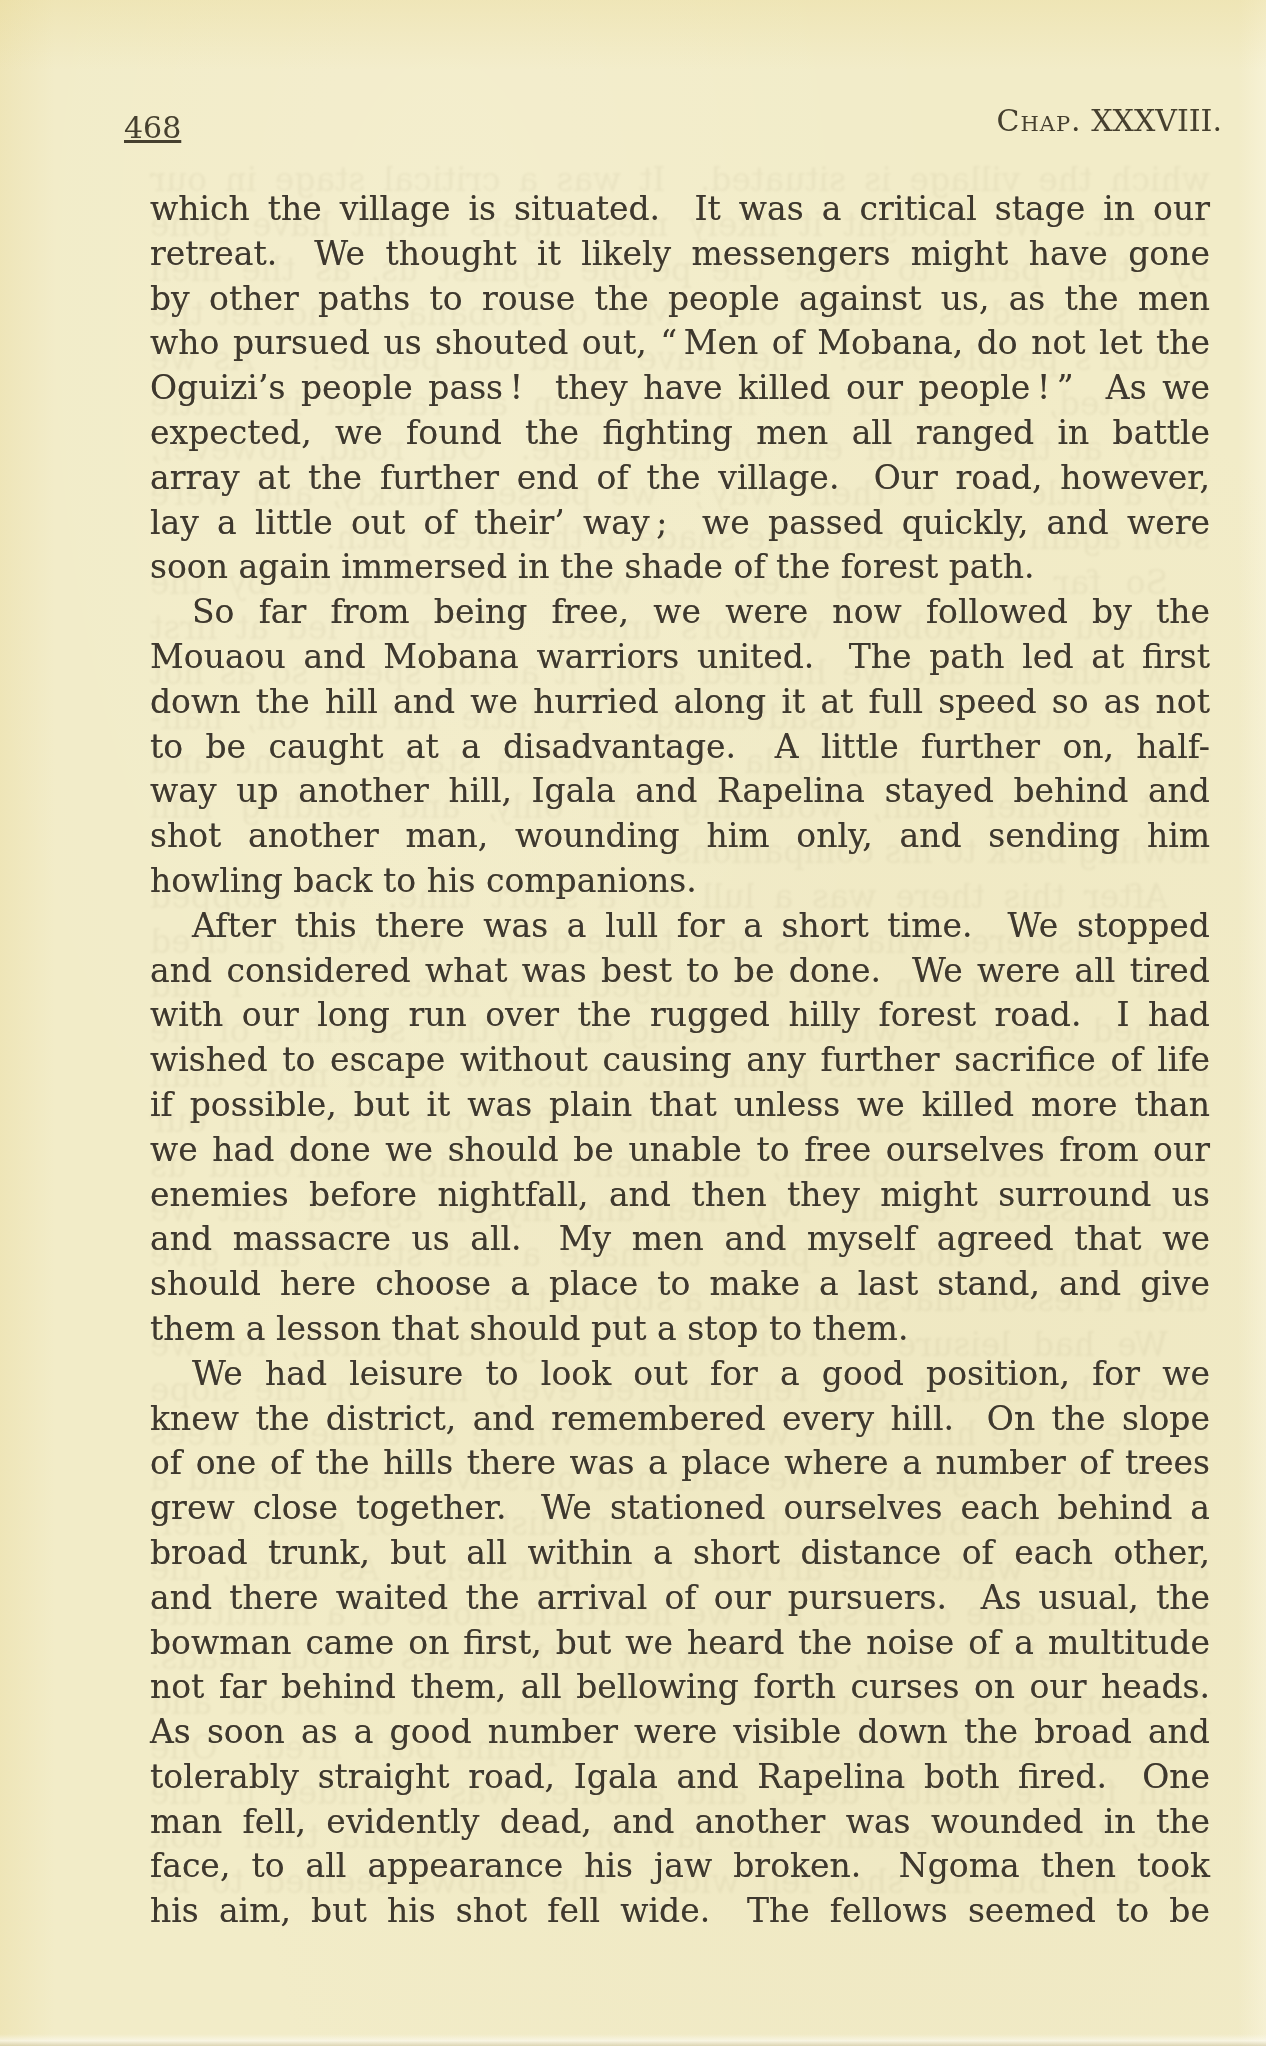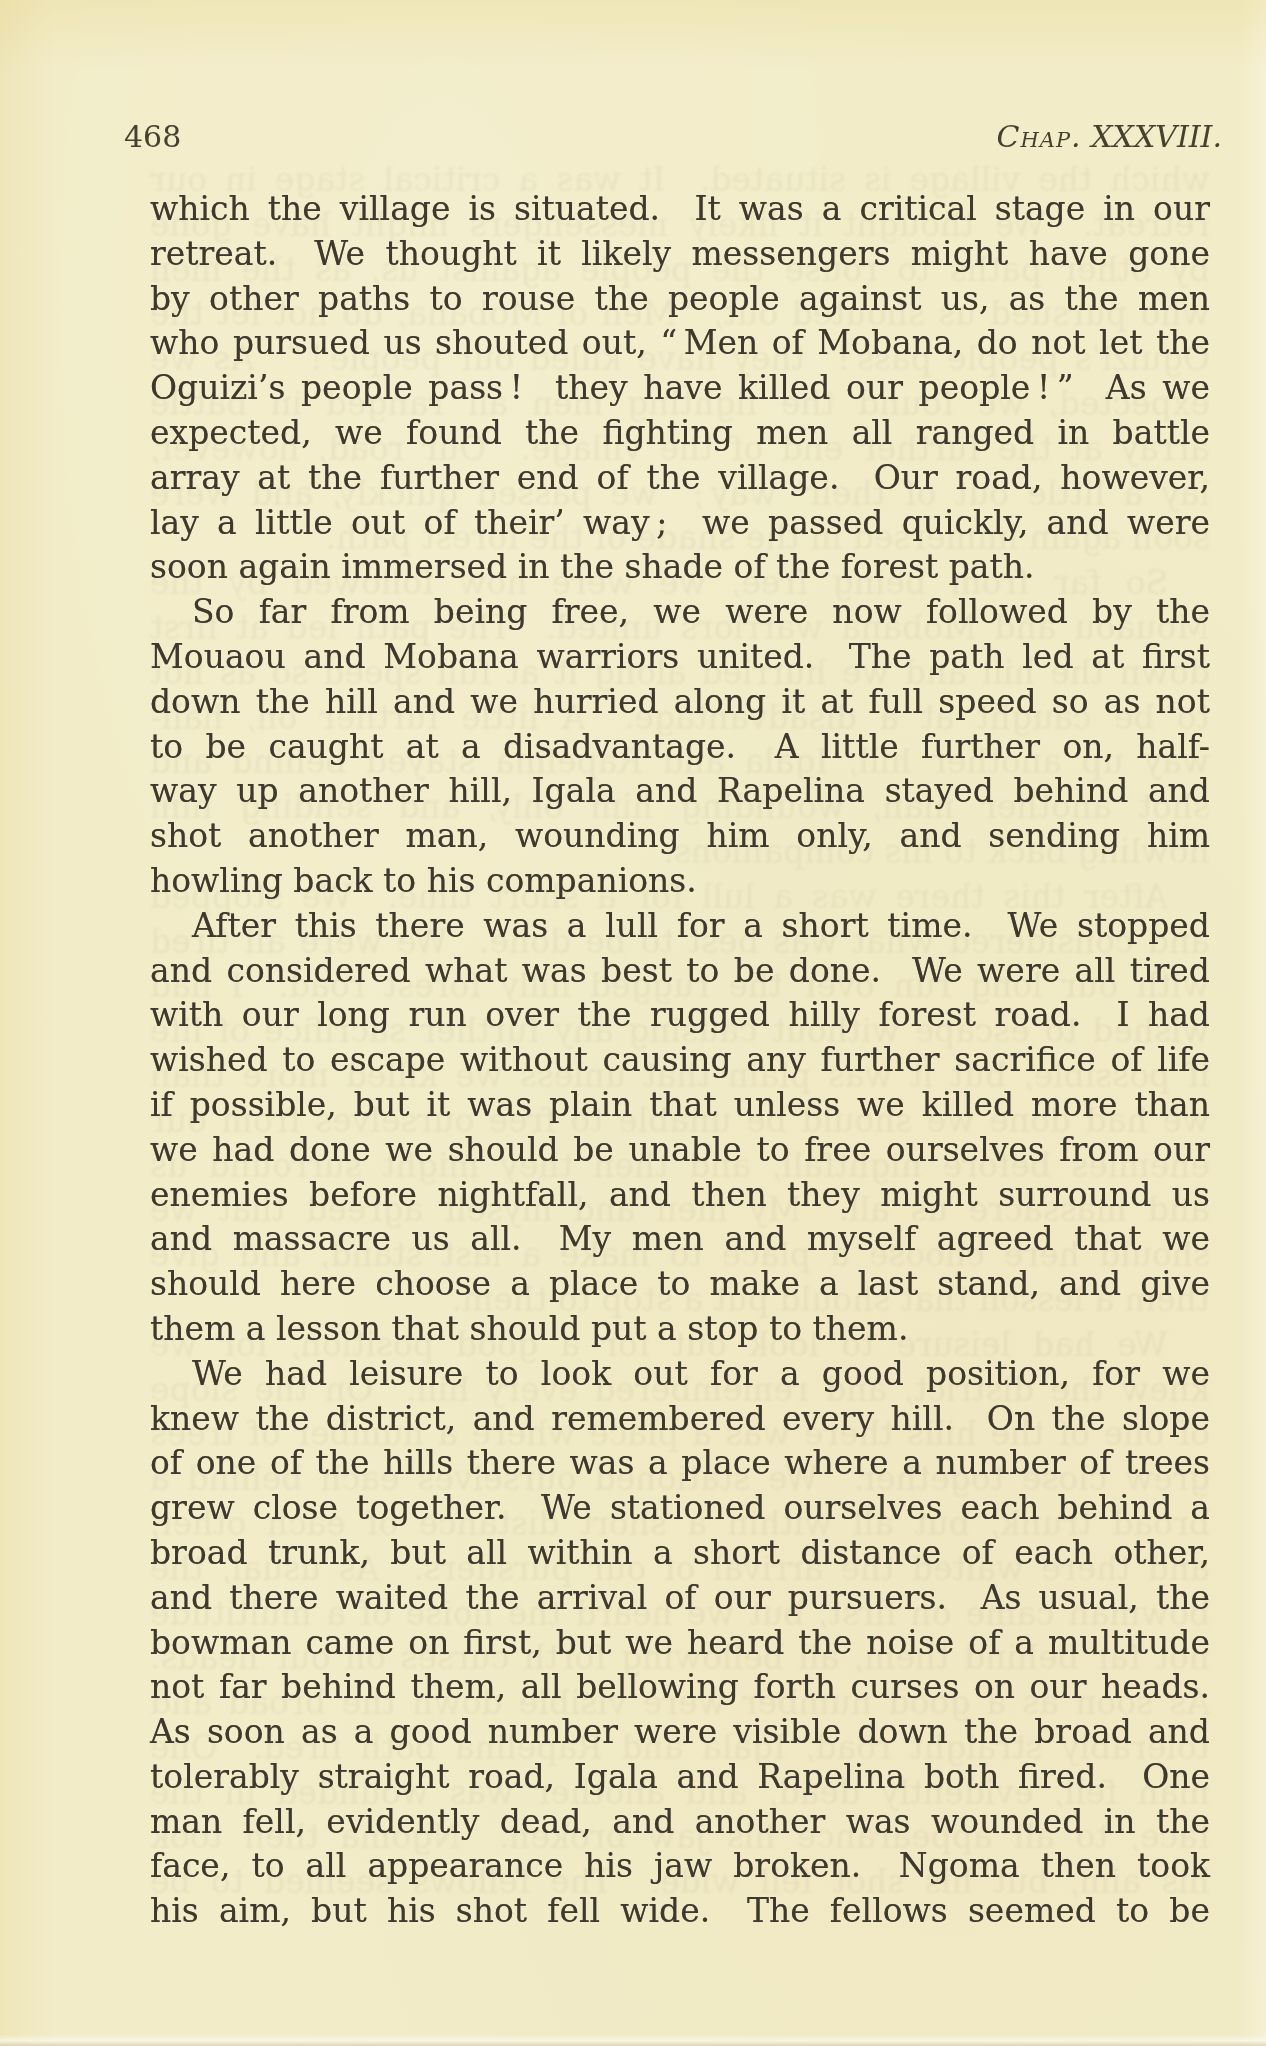--- a/index.html
+++ b/index.html
@@ -37,37 +37,37 @@
   
   .running-head {
     position: relative;
     height: 42px;
     font-size: 30px;
     color: #46402f;
   }
   .pagenum {
     position: absolute;
     left: -26px;
-    top: 16px;
+    top: 7px;
+    text-decoration: underline;
   }
   .running-title {
     position: absolute;
     left: 50%;
     transform: translateX(-50%);
     top: 0;
     font-style: italic;
     letter-spacing: 2px;
     white-space: nowrap;
   }
   .chap {
     position: absolute;
     right: -12px;
-    top: 16px;
+    top: 0;
     white-space: nowrap;
-    font-style: italic;
   }
   .chap .sc {
     font-variant: small-caps;
     letter-spacing: 1px;
   }
   
   .body-text {
     margin-top: 42px;
     font-size: 33px;
     line-height: 44.8px;

